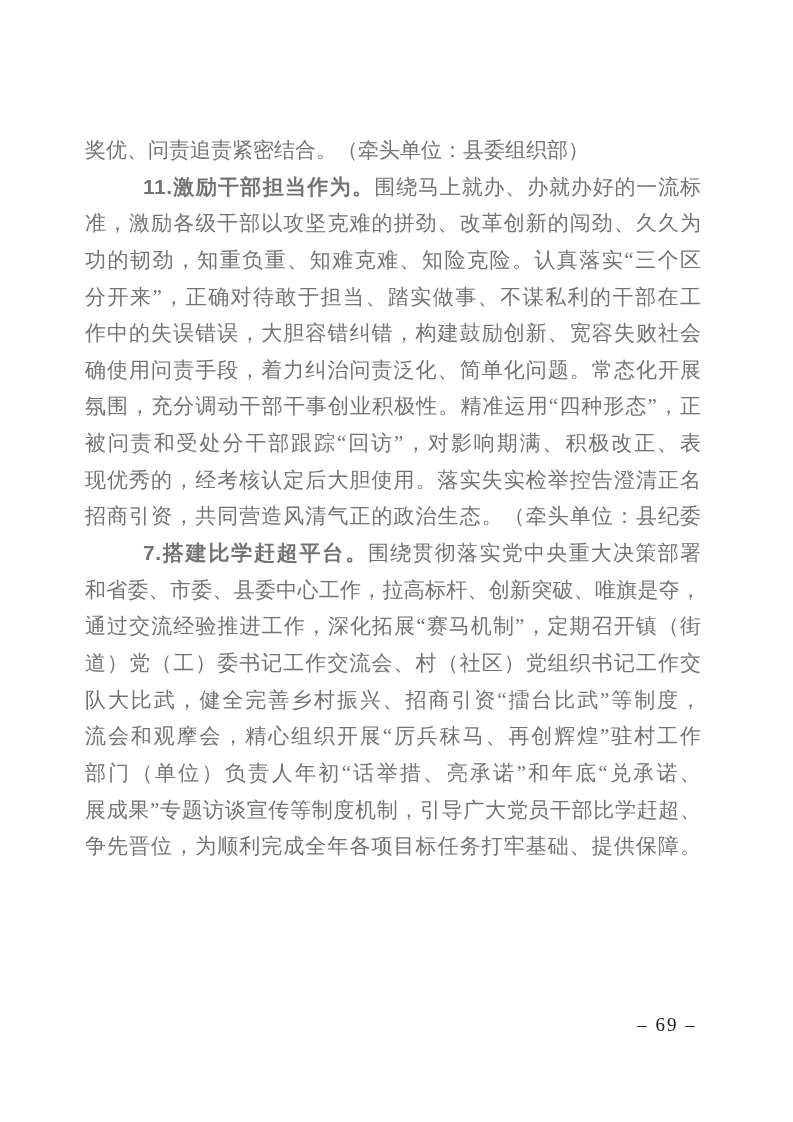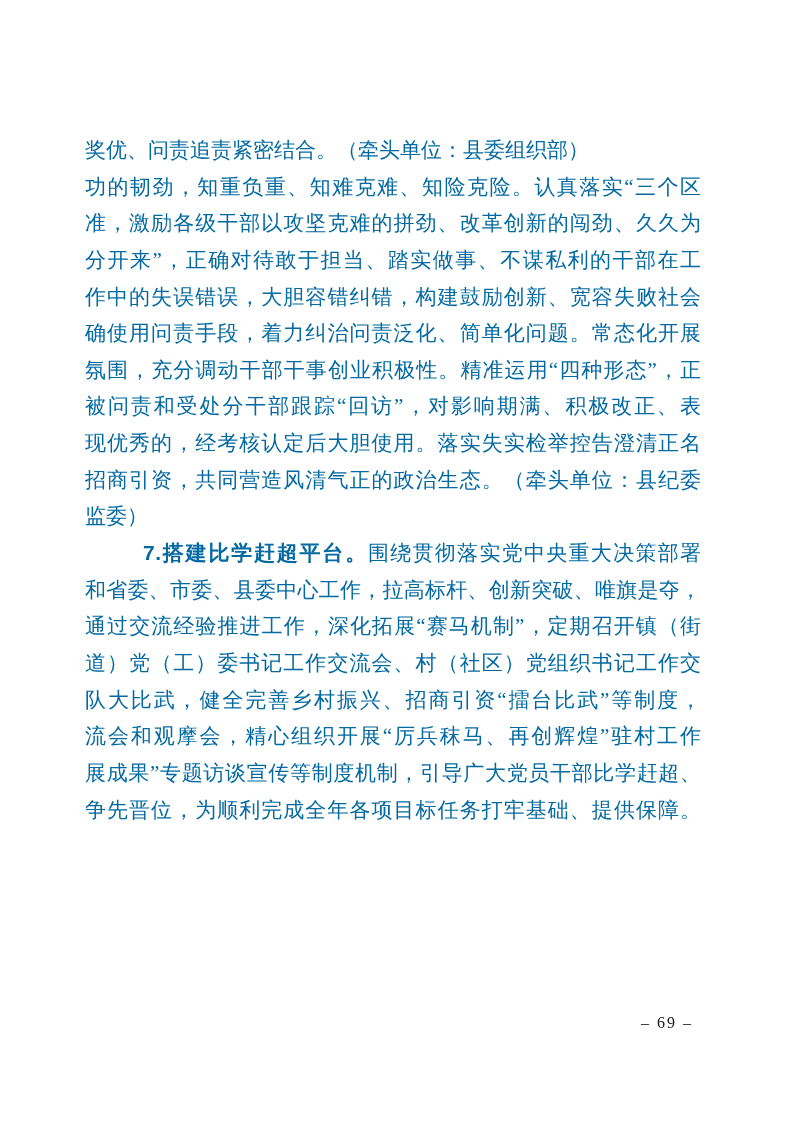--- a/index.html
+++ b/index.html
@@ -19,21 +19,21 @@
     position: absolute;
     left: 85px;
     top: 132px;
     width: 616px;
   }
   .line {
     font-size: 21px;
     line-height: 36.65px;
     height: 36.65px;
     overflow: hidden;
-    color: #0369a1;
+    color: #737373;
     text-align: justify;
     text-align-last: justify;
     white-space: nowrap;
   }
   .line.para-end {
     text-align: left;
     text-align-last: left;
   }
   .line.indent {
     padding-left: 58px;
@@ -42,54 +42,55 @@
     font-weight: 700;
     font-family: "Liberation Sans", "DejaVu Sans", sans-serif;
     letter-spacing: 0.5px;
   }
   .page-number {
     position: absolute;
     top: 1014px;
     left: 607px;
     width: 120px;
     text-align: center;
-    font-size: 16px;
+    font-size: 19px;
     color: #1a1a1a;
     letter-spacing: 2px;
   }
 </style>
 </head>
 <body>
 
 <div class="page">
 
   <div class="text-block">
 
     <div class="line para-end">奖优、问责追责紧密结合。（牵头单位：县委组织部）</div>
 
+    <div class="line indent"><span class="bold-head">11.激励干部担当作为。</span><span>围绕马上就办、办就办好的一流标</span></div>
 
+    <div class="line">准，激励各级干部以攻坚克难的拼劲、改革创新的闯劲、久久为</div>
     <div class="line">功的韧劲，知重负重、知难克难、知险克险。认真落实“三个区</div>
-    <div class="line">准，激励各级干部以攻坚克难的拼劲、改革创新的闯劲、久久为</div>
     <div class="line">分开来”，正确对待敢于担当、踏实做事、不谋私利的干部在工</div>
     <div class="line">作中的失误错误，大胆容错纠错，构建鼓励创新、宽容失败社会</div>
     <div class="line">确使用问责手段，着力纠治问责泛化、简单化问题。常态化开展</div>
     <div class="line">氛围，充分调动干部干事创业积极性。精准运用“四种形态”，正</div>
     <div class="line">被问责和受处分干部跟踪“回访”，对影响期满、积极改正、表</div>
     <div class="line">现优秀的，经考核认定后大胆使用。落实失实检举控告澄清正名</div>
     <div class="line">招商引资，共同营造风清气正的政治生态。（牵头单位：县纪委</div>
 
-    <div class="line para-end">监委）</div>
 
     <div class="line indent"><span class="bold-head">7.搭建比学赶超平台。</span><span>围绕贯彻落实党中央重大决策部署</span></div>
 
     <div class="line">和省委、市委、县委中心工作，拉高标杆、创新突破、唯旗是夺，</div>
     <div class="line">通过交流经验推进工作，深化拓展“赛马机制”，定期召开镇（街</div>
     <div class="line">道）党（工）委书记工作交流会、村（社区）党组织书记工作交</div>
     <div class="line">队大比武，健全完善乡村振兴、招商引资“擂台比武”等制度，</div>
     <div class="line">流会和观摩会，精心组织开展“厉兵秣马、再创辉煌”驻村工作</div>
+    <div class="line">部门（单位）负责人年初“话举措、亮承诺”和年底“兑承诺、</div>
     <div class="line">展成果”专题访谈宣传等制度机制，引导广大党员干部比学赶超、</div>
 
     <div class="line">争先晋位，为顺利完成全年各项目标任务打牢基础、提供保障。</div>
 
   </div>
 
   <div class="page-number">– 69 –</div>
 
 </div>
 

